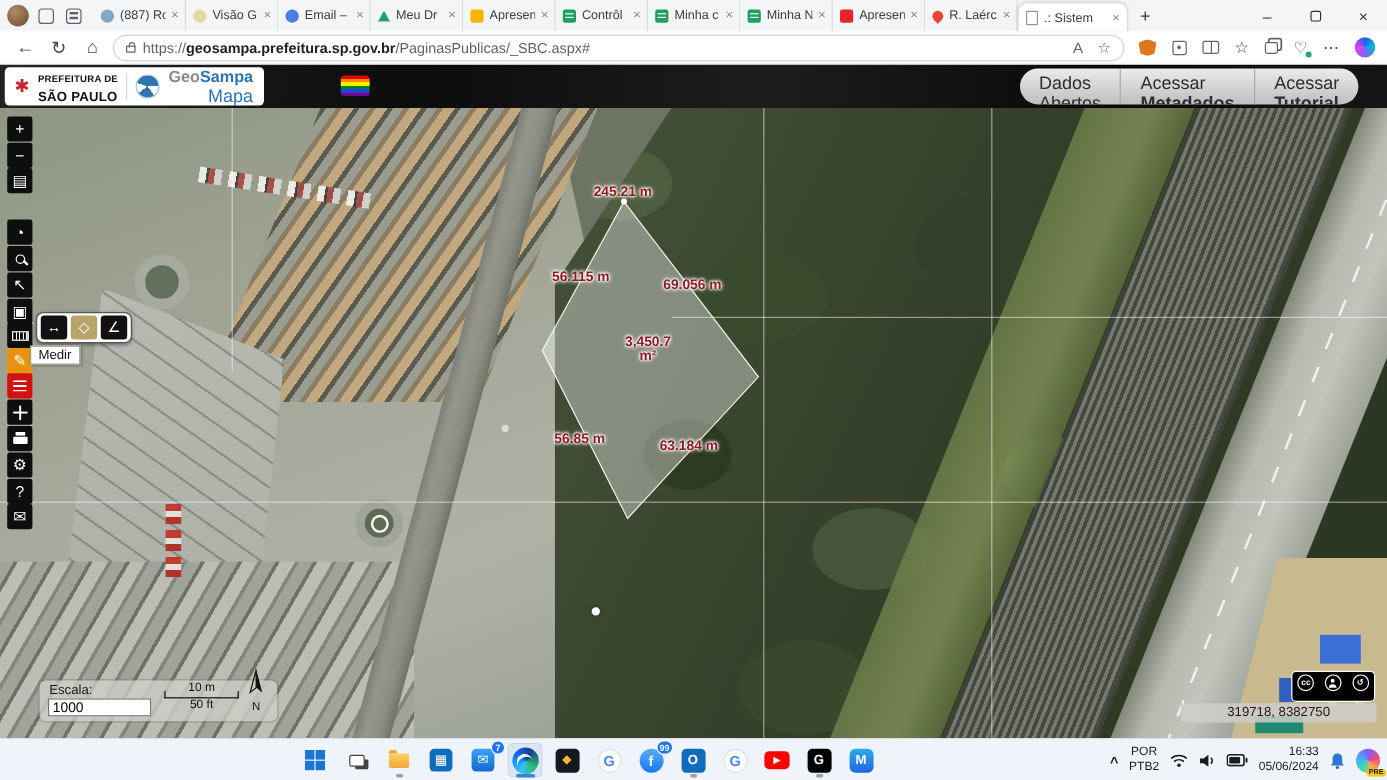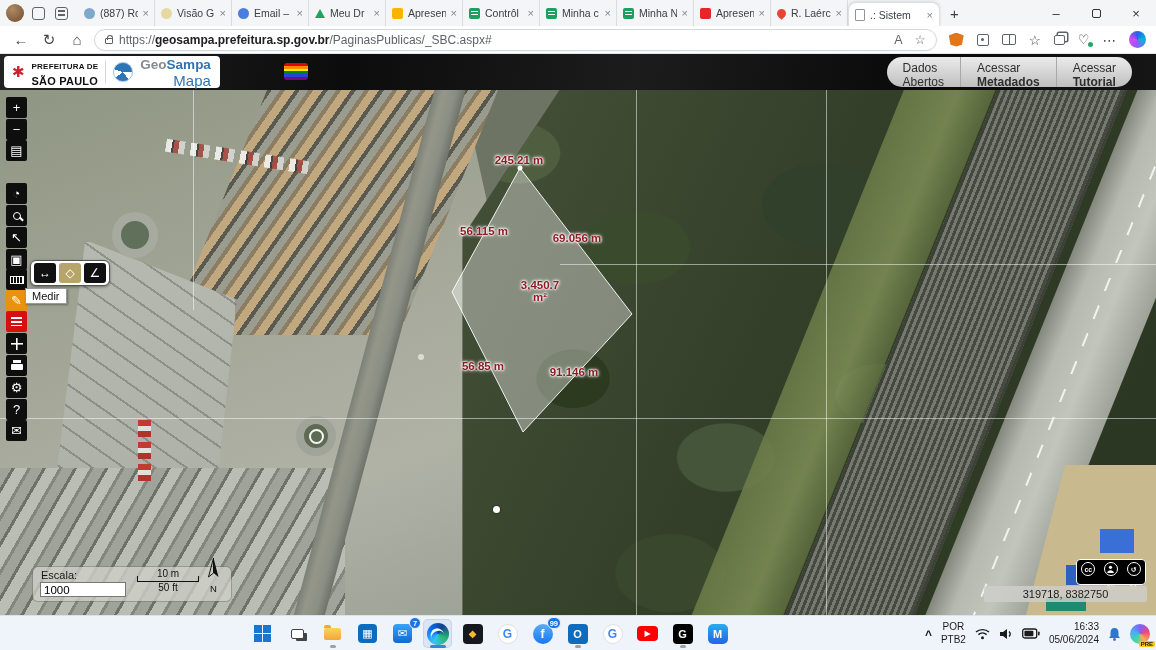--- a/index.html
+++ b/index.html
@@ -62,21 +62,21 @@
   .preftext .l2{font-size:11px;font-weight:800;letter-spacing:.2px}
   .lpdivider{width:1px;height:22px;background:#d6d6d6}
   .geoglobe{width:20px;height:20px;border-radius:50%;border:1.5px solid #9ec3e6;background:conic-gradient(#2e75b6 0 25%,#fff 25% 40%,#2e75b6 40% 65%,#fff 65% 80%,#2e75b6 80%)}
   .geotext{line-height:1}
   .geotext .row1{font-size:13.5px;font-weight:800}
   .geotext .geo{color:#87898c}.geotext .sampa{color:#2e74b5}
   .geotext .mapa{display:block;text-align:right;font-size:15px;font-weight:400;color:#2e74b5;margin-top:1px}
   .flag{position:absolute;left:284px;top:9px;width:24px;height:17px;border-radius:3px;background:linear-gradient(180deg,#e40303 0 16.6%,#ff8c00 0 33.3%,#ffed00 0 50%,#008026 0 66.6%,#2244dd 0 83.3%,#750787 0)}
   .headtitle{position:absolute;left:315px;top:8px;font-size:16.5px;font-weight:700;color:#fff;letter-spacing:.2px}
   .headbtns{position:absolute;right:24px;top:3px;height:30px;display:flex;border-radius:15px;overflow:hidden;background:linear-gradient(#ebebeb,#bfbfbf)}
-  .hbtn{padding:3.5px 16px 0;font-size:12px;line-height:1.18;color:#2e2e2e;border-right:1px solid #a8a8a8;cursor:pointer}
+  .hbtn{padding:3.5px 16px 0;font-size:15px;line-height:1.18;color:#2e2e2e;border-right:1px solid #a8a8a8;cursor:pointer}
   .hbtn:last-child{border-right:none}
   .hbtn .b{font-weight:800}
 
   
   .map{position:absolute;left:0;top:90px;width:1156px;height:525px;overflow:hidden;background:#6d7463}
   .map .lay{position:absolute}
   .sat-urban{left:0;top:0;width:50%;height:100%;background:linear-gradient(160deg,#8f9683 0%,#a3a697 40%,#b0b2a6 70%,#9aa094 100%);clip-path:polygon(0 0,80% 0,100% 100%,0 100%)}
   .sat-rows{left:168px;top:0;width:330px;height:245px;opacity:.95;background:repeating-linear-gradient(125deg,#8a7b60 0 4px,#c3a87d 4px 12px,#56564c 12px 16px,#9b9c90 16px 23px);clip-path:polygon(30% 0,100% 0,70% 100%,0 100%)}
   .sat-bigbuild{left:52px;top:150px;width:185px;height:330px;background:linear-gradient(#b6b9af,#acafa5);clip-path:polygon(18% 0,100% 18%,84% 100%,0 82%);box-shadow:inset 0 0 0 2px rgba(70,70,64,.25)}
   .sat-bigbuild::after{content:"";position:absolute;inset:0;background:repeating-linear-gradient(35deg,transparent 0 16px,rgba(60,60,55,.30) 16px 18px)}
@@ -325,21 +325,21 @@
       <circle cx="421" cy="267" r="3" fill="rgba(225,225,220,0.9)"></circle>
     </svg>
     <div class="map-ring" style="left:309px;top:339px"></div>
     <div class="map-dot" style="left:493px;top:416px"></div>
 
     <span class="mlabel" style="left:519px;top:70px">245.21 m</span>
     <span class="mlabel" style="left:484px;top:141px">56.115 m</span>
     <span class="mlabel" style="left:577px;top:148px">69.056 m</span>
     <span class="mlabel area" style="left:540px;top:201px"><span>3,450.7</span><br><span>m²</span></span>
     <span class="mlabel" style="left:483px;top:276px">56.85 m</span>
-    <span class="mlabel" style="left:574px;top:282px">91.146 m</span>
+    <span class="mlabel" style="left:574px;top:282px">63.184 m</span>
 
     <div class="mbtn" style="top:7px">
         <span>+</span>
       </div>
     <div class="mbtn" style="top:29px">
         <span>−</span>
       </div>
     <div class="mbtn" style="top:50px">
         <span>▤</span>
       </div>

